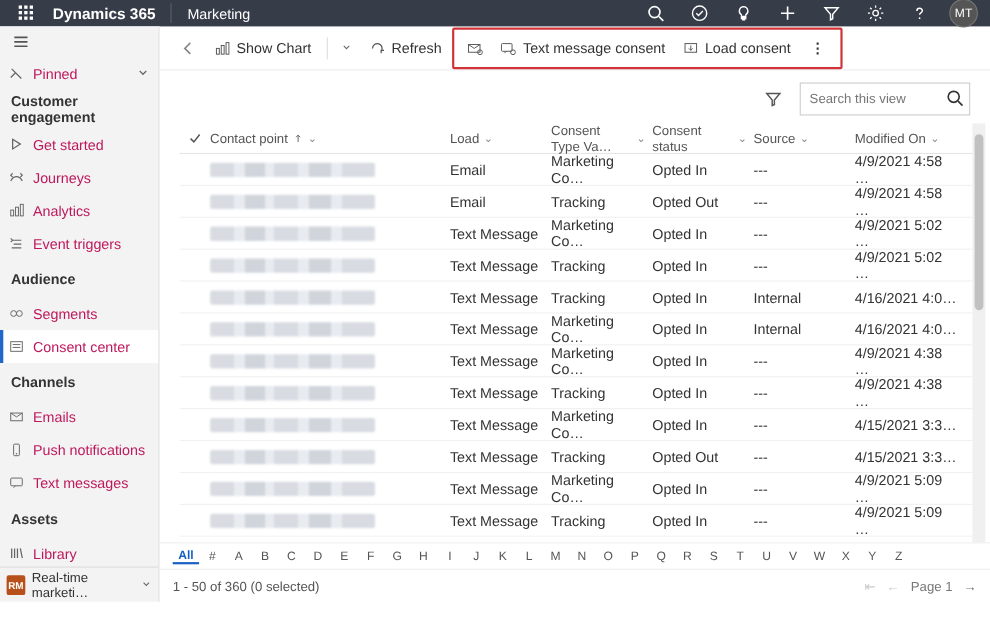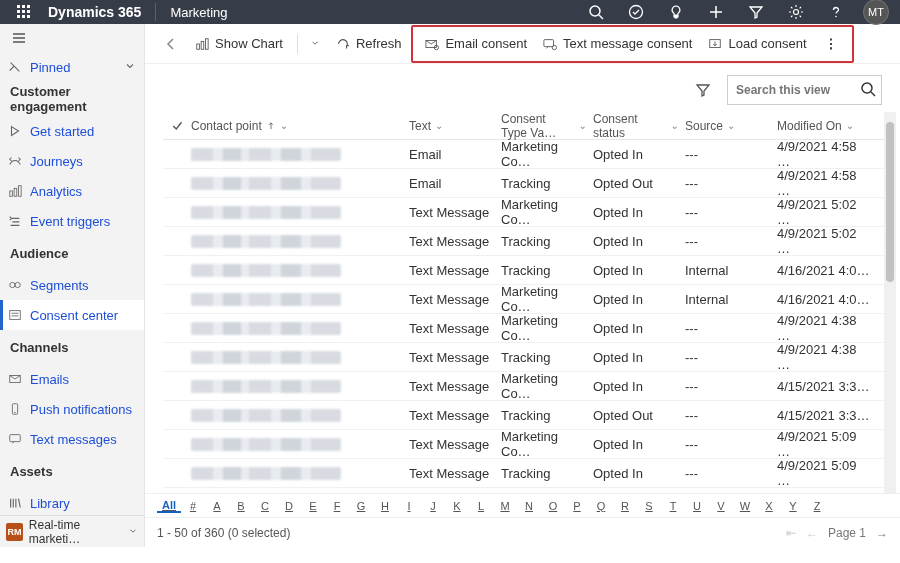--- a/index.html
+++ b/index.html
@@ -15,21 +15,21 @@
 .avatar { width: 26px; height: 26px; border-radius: 50%; background: #555; color: #fff; font-size: 11px; display: flex; align-items: center; justify-content: center; border:1px solid #777;}
 
 
 .shell { display: flex; height: 523px; }
 .sidebar { width: 145px; background: #f3f3f3; border-right: 1px solid #e5e5e5; display:flex; flex-direction:column; overflow:hidden;}
 .content { flex: 1; display: flex; flex-direction: column; overflow: hidden; position:relative;}
 
 
 .sb-toprow { height: 28px; display:flex; align-items:center;}
 .sb-hamburger { width:38px; display:flex; justify-content:center; cursor:pointer;}
-.sb-row { height: 30px; display: flex; align-items: center; padding-left: 8px; cursor: pointer; font-size: 13px; color:#1d4ed8;}
+.sb-row { height: 30px; display: flex; align-items: center; padding-left: 8px; cursor: pointer; font-size: 13px; color:#be185d;}
 .sb-row.pinned { justify-content:flex-start;}
 .sb-head { height: 34px; display: flex; align-items: center; padding-left: 10px; font-weight: 600; font-size: 13px; color:#333;}
 .sb-icon { width: 22px; display: inline-flex; justify-content: flex-start; color:#666;}
 .sb-row.active { background: #fff; }
 .sb-row.active::before { content:''; position:absolute; left:0; width:3px; height:30px; background:#2266cc;}
 .sidebar { position:relative; }
 .sb-footer { margin-top:auto; height:32px; border-top:1px solid #ddd; display:flex; align-items:center; padding:0 6px; font-size:12px; cursor:pointer;}
 .rm-badge { width:18px; height:18px; background:#b8501c; color:#fff; font-size:9px; display:flex; align-items:center; justify-content:center; border-radius:2px; margin-right:6px; font-weight:600;}
 .sb-pinned-chev { margin-left:auto; margin-right:8px; cursor:pointer;}
 .sb-body { flex:1; overflow:hidden;}
@@ -43,21 +43,21 @@
 .cmd-highlight { border: 2px solid #d13438; padding: 2px 4px; display: flex; align-items: center; border-radius:2px;}
 .cmd-more { padding:0 10px; cursor:pointer; font-weight:bold;}
 
 
 .viewhdr { padding: 10px 18px 6px 18px; display:flex; align-items:center;}
 .view-title { font-size: 18px; font-weight: 600; display:flex; align-items:center; cursor:pointer;}
 .view-title svg { margin-left:6px;}
 .viewhdr-right { margin-left:auto; display:flex; align-items:center; gap:8px;}
 .filter-btn { width:32px; height:32px; display:flex; align-items:center; justify-content:center; cursor:pointer;}
 .search-box { position:relative; width:155px;}
-.search-input { width:100%; height:30px; border:1px solid #ccc; padding:0 28px 0 8px; font-size:12px; color:#666;font-weight:bold;}
+.search-input { width:100%; height:30px; border:1px solid #ccc; padding:0 28px 0 8px; font-size:12px; color:#666;}
 .search-icon-end { position:absolute; right:6px; top:6px; color:#333;}
 
 
 .gridwrap { flex:1; overflow:hidden; position:relative; margin:0 4px 0 18px;}
 .grid-head { display:flex; border-bottom:1px solid #e5e5e5; height:28px; align-items:center; font-size:12px; color:#555;}
 .col-chk { width:28px; display:flex; justify-content:center;}
 .col { display:flex; align-items:center; gap:4px; padding-right:6px;}
 .col-cp { width:218px; }
 .col-type { width:92px; }
 .col-ctv { width:92px; }
@@ -67,21 +67,21 @@
 .col-head { cursor:pointer;}
 .col-head .chev { color:#888; font-size:10px;}
 .grid-body { overflow:hidden;}
 .row { display:flex; height:29px; align-items:center; border-bottom:1px solid #f0f0f0; font-size:13px; color:#333;}
 .row .col-cp { display:flex; align-items:center;}
 .blur { width:150px; height:13px; background: repeating-linear-gradient(90deg,#d8dce2 0,#d8dce2 22px,#e8ebef 22px,#e8ebef 32px,#d0d5dc 32px,#d0d5dc 50px,#e8ebef 50px,#e8ebef 58px,#d8dce2 58px,#d8dce2 80px,#e8ebef 80px,#e8ebef 90px,#d0d5dc 90px,#d0d5dc 110px,#e8ebef 110px,#e8ebef 120px,#d8dce2 120px,#d8dce2 150px); filter:blur(1px); border-radius:2px;}
 .grid-scroll { position:absolute; right:0; top:0; bottom:0; width:12px; background:#f0f0f0;}
 .grid-scroll-thumb { position:absolute; right:2px; top:10px; width:8px; height:160px; background:#c1c1c1; border-radius:4px;}
 
 
-.azbar { height:24px; border-top:1px solid #eee; display:flex; align-items:center; padding:0 12px; gap:0; font-size:11px; color:#555;text-decoration:underline;}
+.azbar { height:24px; border-top:1px solid #eee; display:flex; align-items:center; padding:0 12px; gap:0; font-size:11px; color:#555;}
 .az { width:24px; text-align:center; cursor:pointer;}
 .az.active { color:#1860c4; border-bottom:2px solid #1860c4; font-weight:600;}
 
 
 .gridfoot { height:30px; border-top:1px solid #eee; display:flex; align-items:center; padding:0 12px; font-size:12px; color:#555;}
 .pager { margin-left:auto; display:flex; align-items:center; gap:10px; color:#777;}
 .pager .pg-btn { cursor:pointer;}
 .pager .pg-btn.disabled { color:#ccc;}
 
 svg { flex-shrink:0; }
@@ -306,21 +306,20 @@
           </svg>
         <span>Refresh</span>
       </div>
       <div class="cmd-highlight">
         <div class="cmd-btn">
           <svg class="ic-sm" viewBox="0 0 16 16">
               <rect x="1" y="4" width="12" height="8" fill="none" stroke="#555"></rect>
               <path d="M1 4l6 4 6-4" fill="none" stroke="#555"></path>
               <circle cx="13" cy="12" r="2.5" fill="none" stroke="#555"></circle>
             </svg>
-          <span>Email consent</span>
         </div>
         <div class="cmd-btn">
           <svg class="ic-sm" viewBox="0 0 16 16">
               <rect x="1" y="3" width="11" height="8" rx="1" fill="none" stroke="#555"></rect>
               <path d="M4 13l2-2" stroke="#555"></path>
               <circle cx="13" cy="12" r="2.5" fill="none" stroke="#555"></circle>
             </svg>
           <span>Text message consent</span>
         </div>
         <div class="cmd-btn">
@@ -359,21 +358,21 @@
             </svg>
           </div>
         <div class="col col-cp col-head">
             <span>Contact point</span> 
             <svg width="10" height="10" viewBox="0 0 16 16">
               <path d="M8 3v10M5 6l3-3 3 3" fill="none" stroke="#555" stroke-width="1.3"></path>
             </svg> 
             <span class="chev">⌄</span>
           </div>
         <div class="col col-type col-head">
-            <span>Text</span> 
+            <span>Load</span> 
             <span class="chev">⌄</span>
           </div>
         <div class="col col-ctv col-head">
             <span>Consent Type Va…</span> 
             <span class="chev">⌄</span>
           </div>
         <div class="col col-status col-head">
             <span>Consent status</span> 
             <span class="chev">⌄</span>
           </div>

